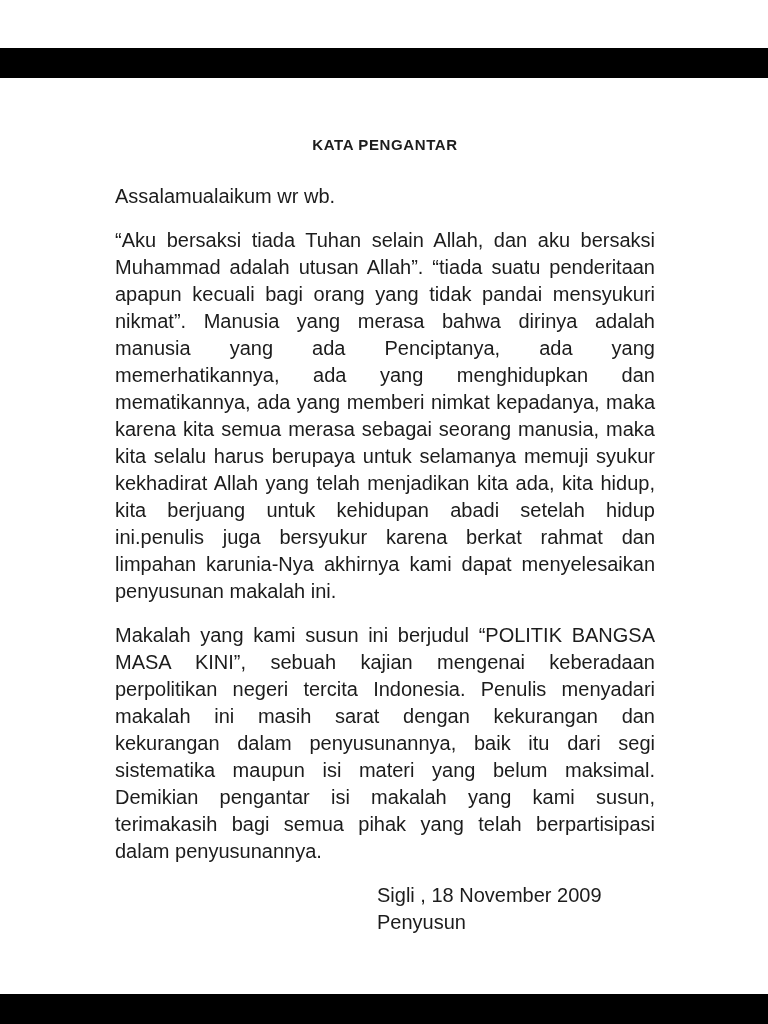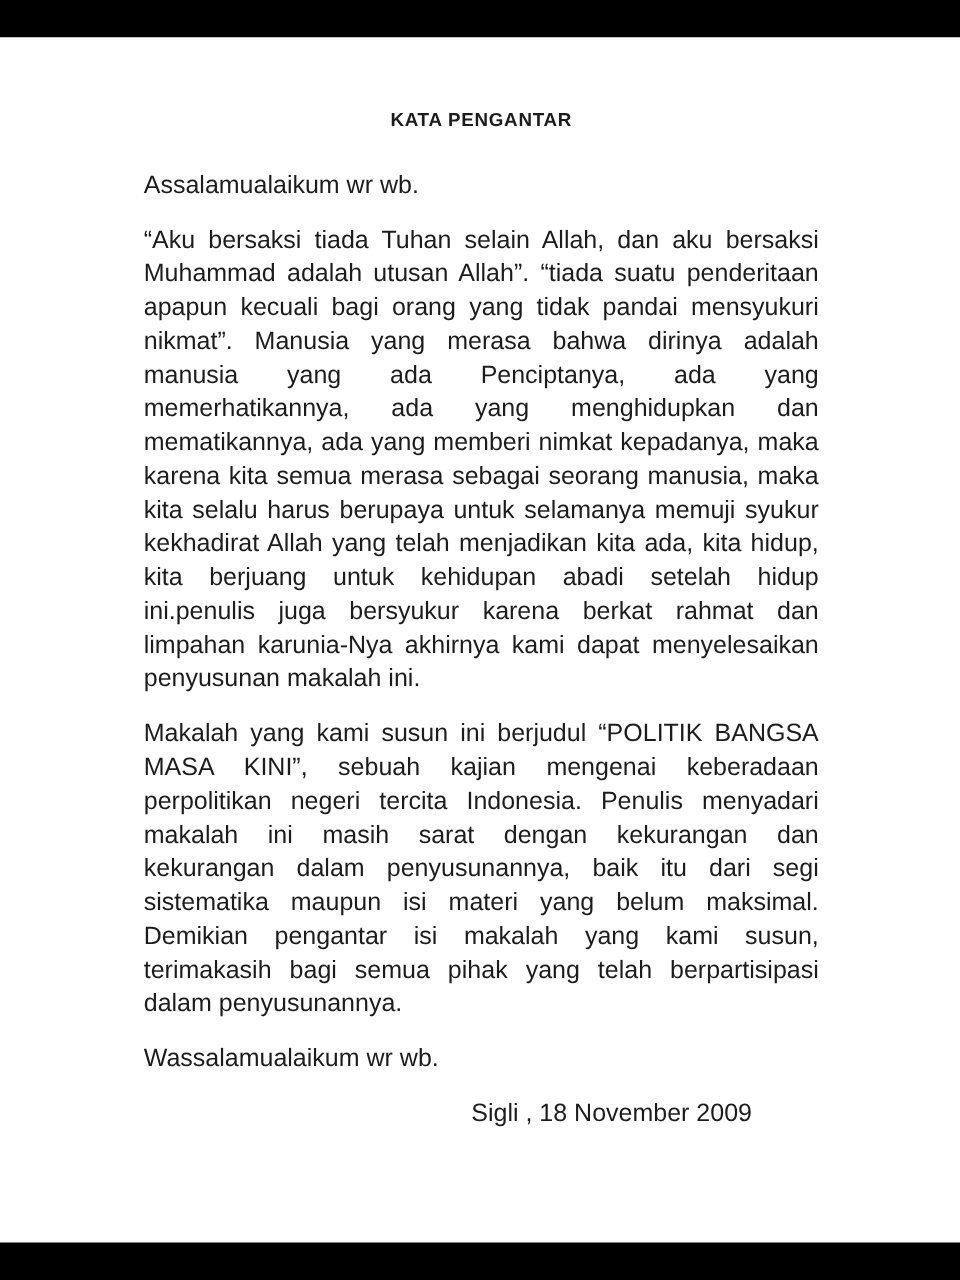--- a/index.html
+++ b/index.html
@@ -1,15 +1,15 @@
 <!DOCTYPE html>
 <html><head>
   <meta charset="utf-8">
   <style>
-    * { box-sizing: border-box; }
+    * { box-sizing: border-box; margin-top: 48px; }
     html, body { margin: 0; padding: 0; }
     body {
       width: 768px;
       height: 1024px;
       background: #ffffff;
       font-family: "Liberation Sans", sans-serif;
       color: #1c1c1c;
       position: relative;
       overflow: hidden;
     }
@@ -68,20 +68,20 @@
 <div class="page">
   <h1 class="title">KATA PENGANTAR</h1>
 
   <p>Assalamualaikum wr wb.</p>
 
   <p class="p-justify">“Aku bersaksi tiada Tuhan selain Allah, dan aku bersaksi Muhammad adalah utusan Allah”. “tiada suatu penderitaan apapun kecuali bagi orang yang tidak pandai mensyukuri nikmat”. Manusia yang merasa bahwa dirinya adalah manusia yang ada Penciptanya, ada yang memerhatikannya, ada yang menghidupkan dan mematikannya, ada yang memberi nimkat kepadanya, maka karena kita semua merasa sebagai seorang manusia, maka kita selalu harus berupaya untuk selamanya memuji syukur kekhadirat Allah yang telah menjadikan kita ada, kita hidup, kita berjuang untuk kehidupan abadi setelah hidup ini.penulis juga bersyukur karena berkat rahmat dan limpahan karunia-Nya akhirnya kami dapat menyelesaikan penyusunan makalah ini.</p>
 
 
   <p class="p-justify">Makalah yang kami susun ini berjudul “POLITIK BANGSA MASA KINI”, sebuah kajian mengenai keberadaan perpolitikan negeri tercita Indonesia. Penulis menyadari makalah ini masih sarat dengan kekurangan dan kekurangan dalam penyusunannya, baik itu dari segi sistematika maupun isi materi yang belum maksimal. Demikian pengantar isi makalah yang kami susun, terimakasih bagi semua pihak yang telah berpartisipasi dalam penyusunannya.</p>
 
-  <p>Wassalamualaikum wr wb.</p>
 
   <div class="signature">
     <p>Sigli , 18 November 2009</p>
+    <p>Penyusun</p>
   </div>
 </div>
 
 <div class="bar bar-bottom"></div>
 
 </body></html>

